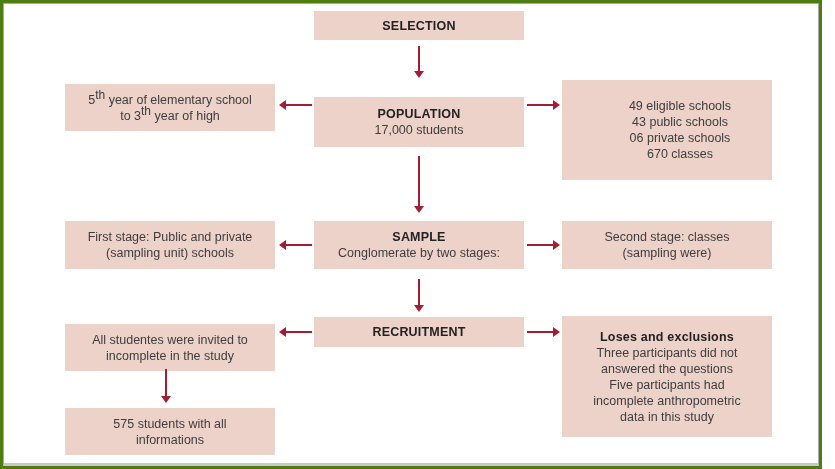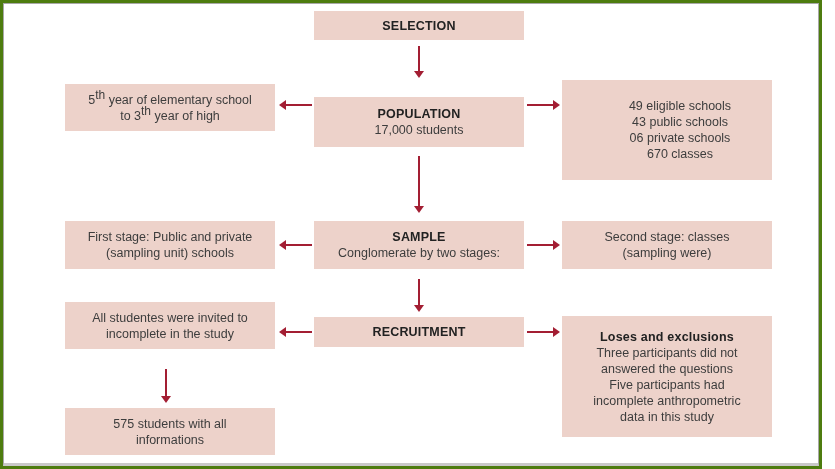--- a/index.html
+++ b/index.html
@@ -73,21 +73,21 @@
   }
   
   .b-selection{left:314px;top:11px;width:210px;height:29px;}
   .b-population{left:314px;top:97px;width:210px;height:50px;}
   .b-grade{left:65px;top:84px;width:210px;height:47px;}
   .b-schools{left:562px;top:80px;width:210px;height:100px;padding-left:34px;}
   .b-sample{left:314px;top:221px;width:210px;height:48px;}
   .b-first{left:65px;top:221px;width:210px;height:48px;}
   .b-second{left:562px;top:221px;width:210px;height:48px;}
   .b-recruitment{left:314px;top:317px;width:210px;height:30px;}
-  .b-invited{left:65px;top:302px;width:210px;height:47px;}
+  .b-invited{left:65px;top:324px;width:210px;height:47px;}
   .b-loses{left:562px;top:316px;width:210px;height:121px;}
   .b-final{left:65px;top:408px;width:210px;height:47px;}
   
   .a-sel-pop{left:412px;top:46px;height:32px;}
   .a-pop-sample{left:412px;top:156px;height:57px;}
   .a-sample-rec{left:412px;top:279px;height:33px;}
   .a-invited-final{left:159px;top:369px;height:34px;}
   .a-pop-grade{left:279px;top:99px;width:33px;}
   .a-pop-schools{left:527px;top:99px;width:33px;}
   .a-sample-first{left:279px;top:239px;width:33px;}

